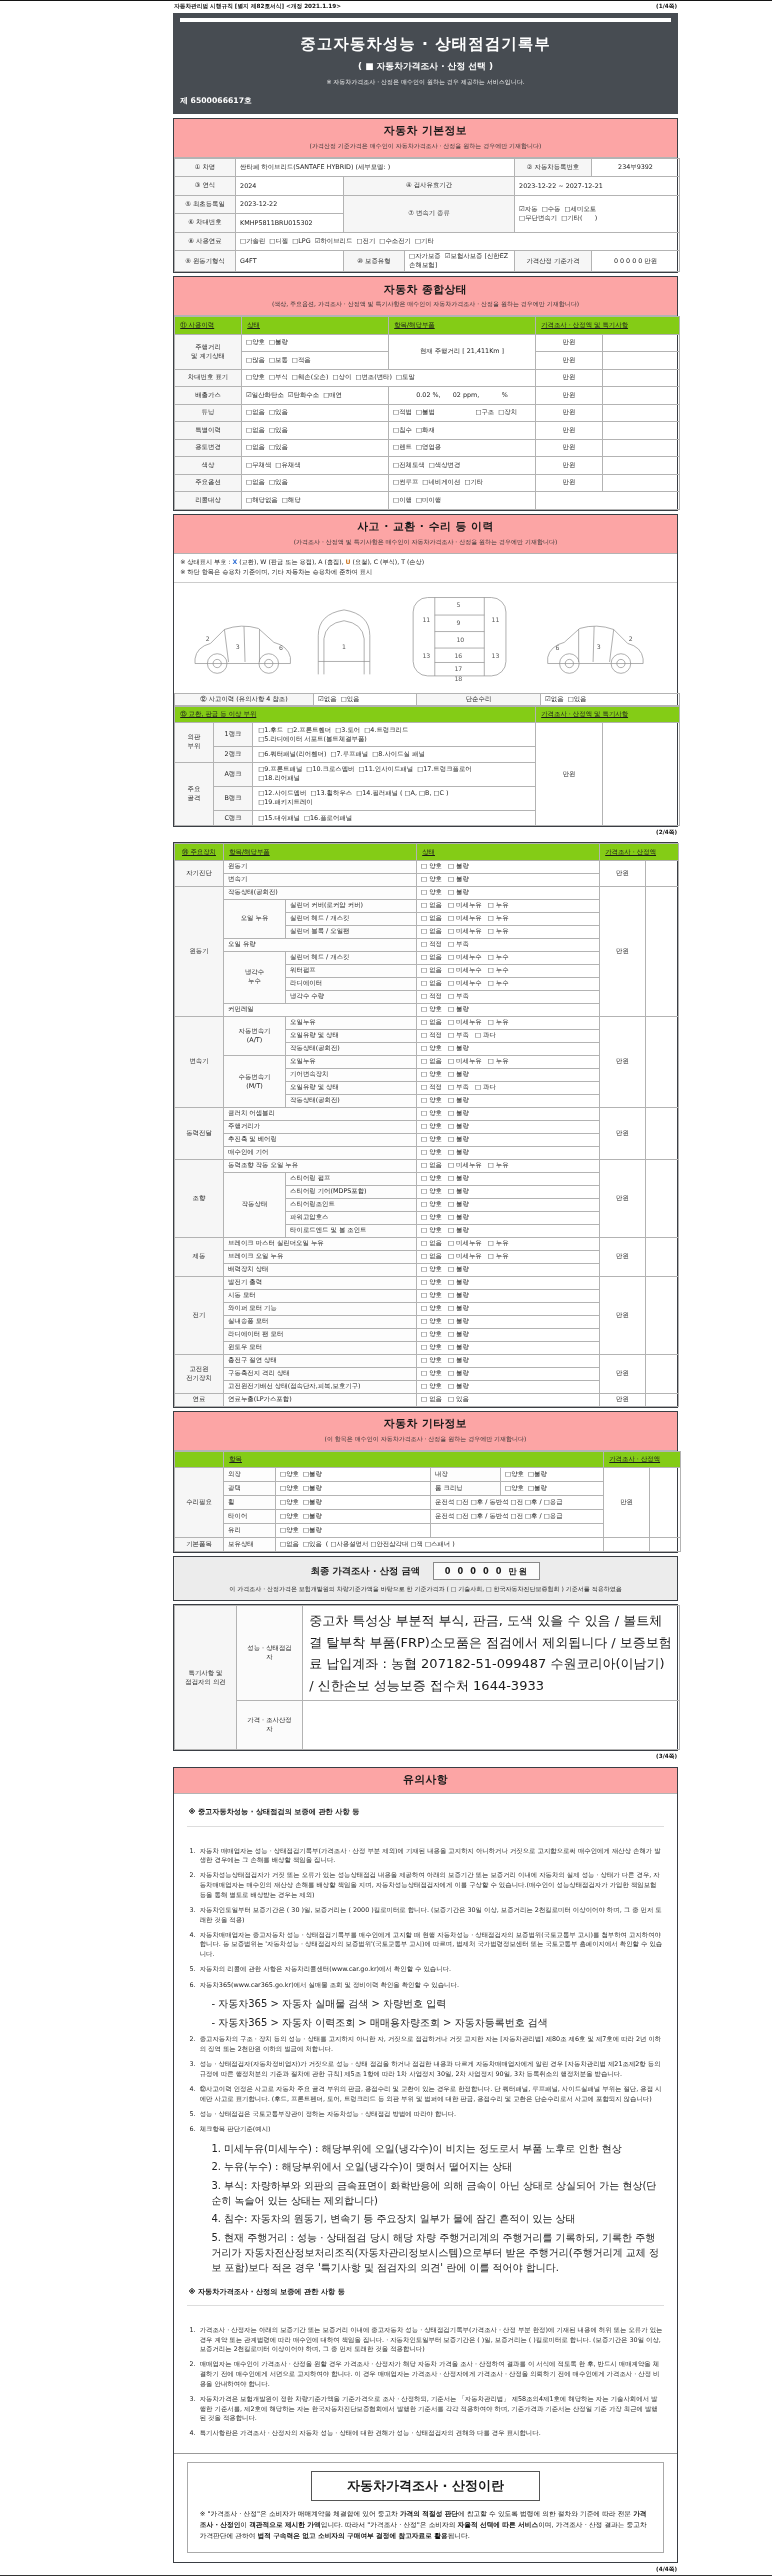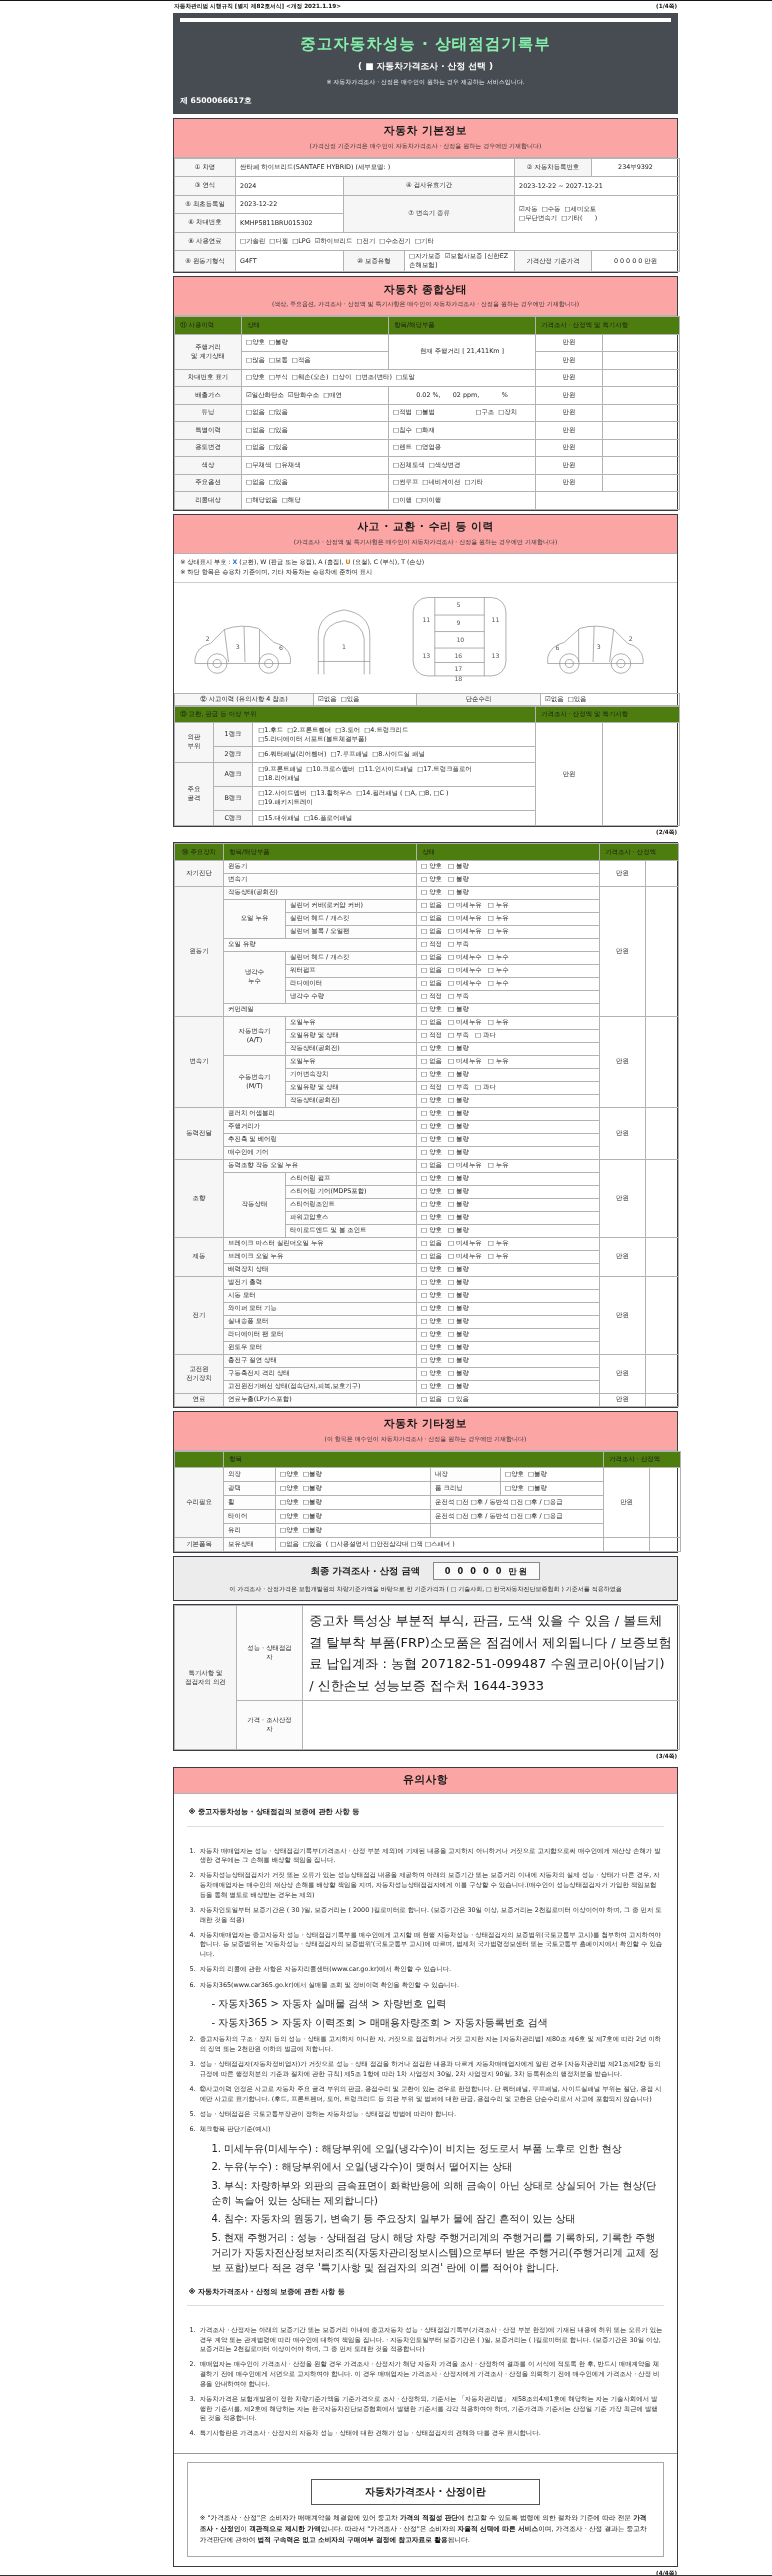--- a/index.html
+++ b/index.html
@@ -10,34 +10,34 @@
     font-family:"DejaVu Sans","Liberation Sans",sans-serif;
     color:#1a1a1a;
   }
   .sheet{width:505px;margin-left:173px;}
   .topnote{display:flex;justify-content:space-between;font-size:5.7px;font-weight:bold;padding:2.1px 1px 1px 1px;color:#111;}
   .marker{font-size:5.7px;font-weight:bold;text-align:right;padding:2.1px 1px;color:#111;}
 
   
   .darkhead{background:#474c52;padding:4.1px 7.2px 8.2px 7.2px;margin-top:1px;}
   .whitebar{height:3.6px;background:#ffffff;margin:1px 0 12.4px 0;}
-  .dh-title{color:#86efac;font-size:15.5px;font-weight:bold;text-align:center;letter-spacing:1px;}
+  .dh-title{color:#ffffff;font-size:15.5px;font-weight:bold;text-align:center;letter-spacing:1px;}
   .dh-sub{color:#fff;font-size:8.8px;font-weight:bold;text-align:center;margin-top:6.2px;}
   .dh-note{color:#f0f0f0;font-size:6px;text-align:center;margin-top:4.6px;}
   .dh-docno{color:#fff;font-size:7.7px;font-weight:bold;margin-top:9.3px;}
 
   
   .box{border:1.5px solid #3a3e44;margin-top:3.1px;background:#fff;}
   .sec-head{background:#fca5a5;text-align:center;padding:5.7px 3.1px;border-bottom:0.5px solid #b3b3b3;}
   .sec-title{font-size:10.8px;font-weight:bold;letter-spacing:0.5px;}
   .sec-sub{font-size:6px;margin-top:3.6px;color:#333;}
 
   table{border-collapse:collapse;width:100%;table-layout:fixed;}
   td,th{border:0.5px solid #b3b3b3;padding:1px 4.1px;font-size:6.4px;white-space:pre-wrap;vertical-align:middle;word-break:break-all;}
-  th{background:#4d7c0f;font-weight:normal;text-align:left;padding:3.1px 5.2px;}
+  th{background:#84cc16;font-weight:normal;text-align:left;padding:3.1px 5.2px;text-decoration:underline;}
   th.ctr{text-align:center;}
   td.lab{background:#f6f6f6;text-align:center;}
   td.sub{background:#fbfbfb;text-align:center;}
   td.item{background:#fdfdfd;text-align:left;}
   td.price{text-align:center;}
   td.ctr{text-align:center;}
   table.basic td{height:15.5px;}
   table.summary tr{height:17.5px;}
   table.panel td{padding:2.6px 5.2px;}
   table.detail tr{height:13px;}
@@ -62,21 +62,21 @@
   .remark-text{font-size:13px;line-height:1.65;}
 
   
   .notice-content{padding:5.2px 13.4px 8.2px 13.4px;}
   .notice-subhead{font-size:7.2px;font-weight:bold;padding:8.2px 1px;border-bottom:0.5px solid #ddd;margin-bottom:20px;}
   .notice-item{display:flex;gap:4.1px;font-size:6.4px;line-height:1.5;margin:5.7px 0;color:#222;}
   .notice-item .num{min-width:8.2px;text-align:right;}
   .notice-sub{font-size:10px;line-height:1.5;margin:3.6px 0 3.6px 24px;color:#222;}
   .price-info{border-top:0.5px solid #999;padding:8.2px 13.4px 9.3px 13.4px;}
   .pib-frame{border:0.5px solid #aaa;padding:8.2px 11.3px 9.3px 11.3px;}
-  .pib-titlebox{border:0.5px solid #555;width:222px;margin:8px auto;text-align:center;font-size:10px;font-weight:bold;padding:4.6px 2.1px;background:#fff;}
+  .pib-titlebox{border:0.5px solid #555;width:222px;margin:0 auto;text-align:center;font-size:13px;font-weight:bold;padding:4.6px 2.1px;background:#fff;}
   .pib-par{font-size:6.7px;line-height:1.7;margin-top:8.2px;color:#111;}
 
   
   .photo-title{background:#e9e9e9;text-align:center;font-size:8.2px;font-weight:bold;padding:6.2px 2.1px;border-bottom:0.5px solid #b3b3b3;letter-spacing:2.1px;}
   .photo-cell{display:flex;justify-content:center;padding:3.1px 0;border-bottom:0.5px solid #c5c5c5;}
 </style>
 </head>
 <body>
 
 <div class="sheet">

